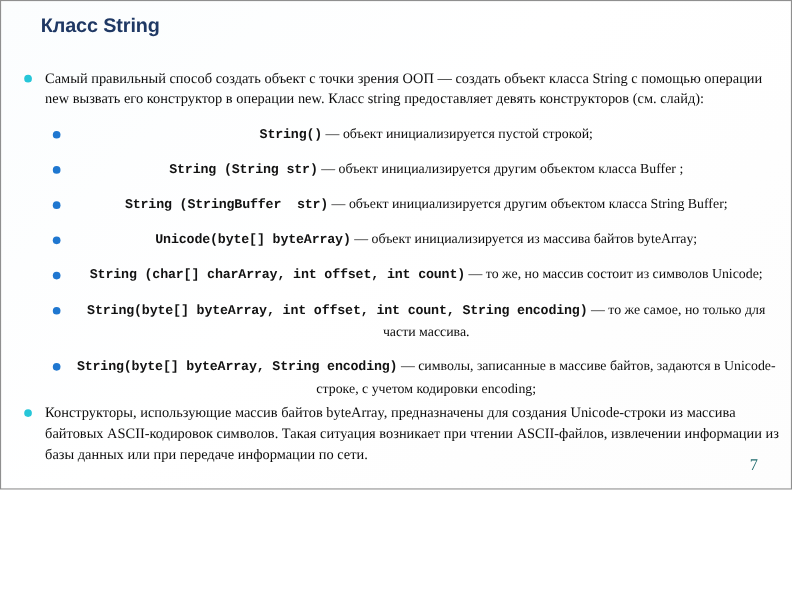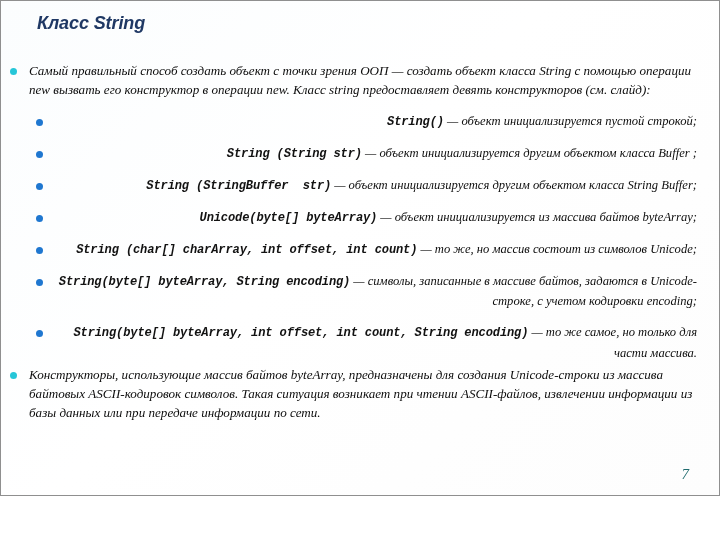--- a/index.html
+++ b/index.html
@@ -10,43 +10,42 @@
     width: 720px;
     height: 540px;
     overflow: hidden;
     background: #ffffff;
     font-family: "Liberation Serif", "DejaVu Serif", serif;
   }
 
   .slide {
     position: relative;
     width: 720px;
-    height: 496px;
+    height: 445px;
     box-sizing: border-box;
     background: linear-gradient(135deg, #fbfdfe 0%, #ffffff 45%, #fdfdfd 100%);
     border: 1px solid #8f8f8f;
     overflow: hidden;
-    font-style: italic;
   }
 
   .slide-title {
     position: absolute;
     left: 36px;
     top: 12px;
     font-family: "Liberation Sans", "DejaVu Sans", sans-serif;
     font-weight: bold;
     font-size: 18px;
     letter-spacing: -0.1px;
     color: #1f3864;
     white-space: nowrap;
   }
 
   .body-area {
     position: absolute;
-    left: 6px;
+    left: 18px;
     top: 60px;
     width: 690px;
   }
 
   ul.lvl1 {
     list-style: none;
     margin: 0;
     padding: 0;
   }
   ul.lvl2 {
@@ -77,21 +76,21 @@
     border-radius: 50%;
     background: #26c6d8;
   }
 
   
   li.l2 {
     padding-left: 23px;
     font-size: 12.6px;
     line-height: 19.1px;
     color: #0d0d0d;
-    text-align: right;
+    text-align: center;
     margin-top: 12px;
   }
   li.l2 > .bullet {
     position: absolute;
     left: 5px;
     top: 7px;
     width: 7px;
     height: 7px;
     border-radius: 50%;
     background: #1f77d0;
@@ -165,26 +164,26 @@
 
 
 
           <li class="item l2">
             <span class="bullet"></span>
             <code class="sig">String (char[] charArray, int offset, int count)</code><span class="txt"> — то же, но массив состоит из символов Unicode;</span>
           </li>
 
           <li class="item l2">
             <span class="bullet"></span>
-            <code class="sig">String(byte[] byteArray, String encoding)</code><span class="txt"> — символы, записанные в массиве байтов, задаются в Unicode-строке, с учетом кодировки encoding;</span>
+            <code class="sig">String(byte[] byteArray, int offset, int count, String encoding)</code><span class="txt"> — то же самое, но только для части массива.</span>
           </li>
 
           <li class="item l2">
             <span class="bullet"></span>
-            <code class="sig">String(byte[] byteArray, int offset, int count, String encoding)</code><span class="txt"> — то же самое, но только для части массива.</span>
+            <code class="sig">String(byte[] byteArray, String encoding)</code><span class="txt"> — символы, записанные в массиве байтов, задаются в Unicode-строке, с учетом кодировки encoding;</span>
           </li>
 
         </ul>
       </li>
 
 
       <li class="item l1">
         <span class="bullet"></span>
         <span class="txt">Конструкторы, использующие массив байтов byteArray, предназначены для создания Unicode-строки из массива байтовых ASCII-кодировок символов. Такая ситуация возникает при чтении ASCII-файлов, извлечении информации из базы данных или при передаче информации по сети.</span>
       </li>

